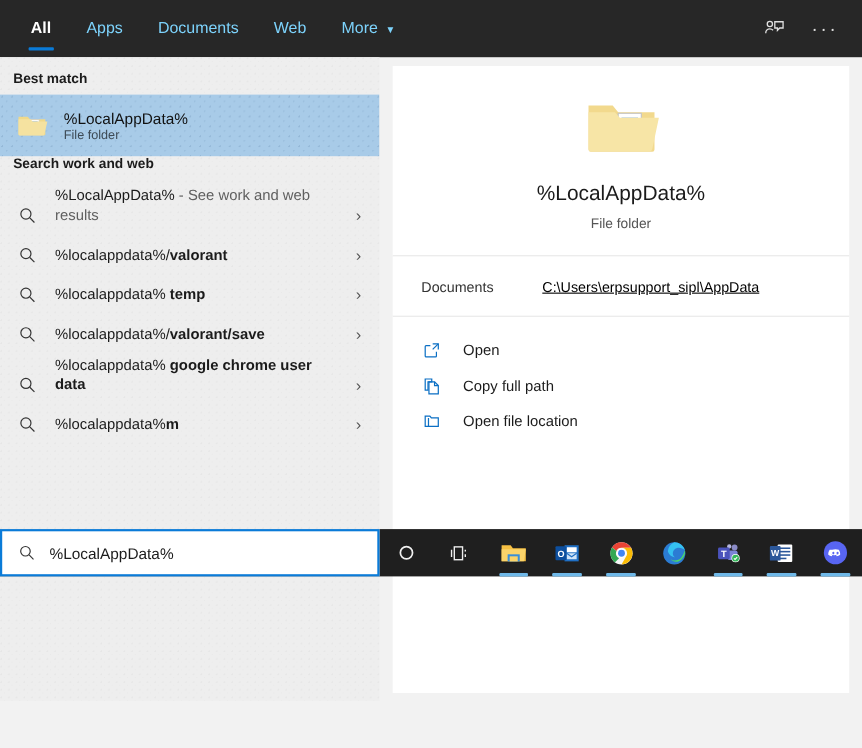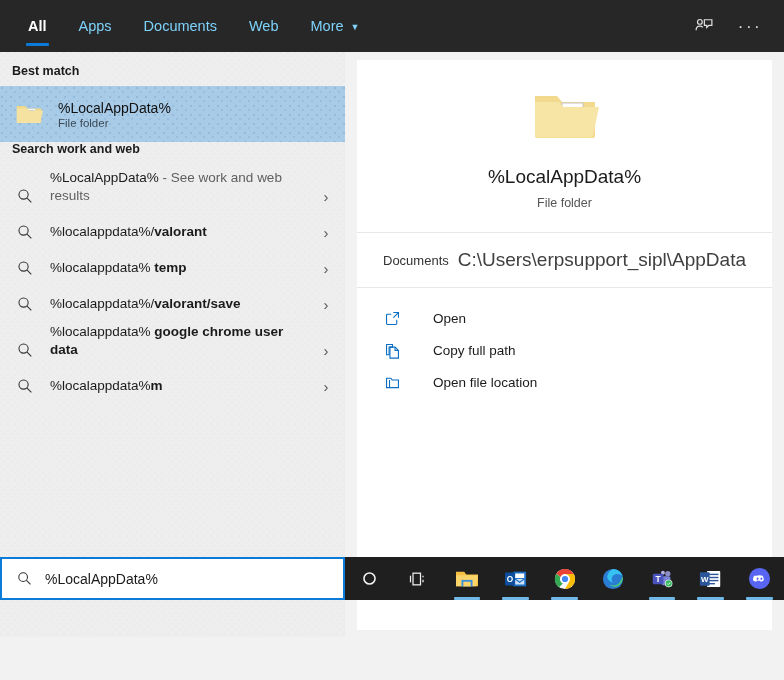--- a/index.html
+++ b/index.html
@@ -2,21 +2,21 @@
 <html><head>
 <meta charset="utf-8">
 <style>
   * { box-sizing: border-box; margin: 0; padding: 0; }
   html, body {
     width: 784px; height: 680px;
     overflow: hidden;
     font-family: "Liberation Sans", sans-serif;
     background: #f2f2f2;
   }
-  #root { position: relative; width: 784px; height: 600px; border-radius: 12px; }
+  #root { position: relative; width: 784px; height: 524px; border-radius: 12px; }
 
   
   .header {
     position: absolute; left: 0; top: 0; width: 784px; height: 52px;
     background: #272727;
     display: flex; align-items: flex-start;
   }
   .tabs { display: flex; align-items: center; height: 52px; padding-left: 12px; }
   .tab {
     position: relative; height: 52px; display: flex; align-items: center;
@@ -89,26 +89,26 @@
     align-items: center; gap: 0;
   }
   .pv-title { margin-top: 16px; font-size: 19px; color: #1b1b1b; }
   .pv-sub { margin-top: 8px; font-size: 12.5px; color: #555; }
 
   .pv-divider { height: 1px; background: #e8e8e8; margin: 0; }
 
   .pv-location { display: flex; align-items: center; height: 54px; padding: 0 26px; }
   .pv-loc-label { width: 110px; font-size: 13px; color: #333; }
   .pv-loc-value {
-    font-size: 19px; color: #404040; cursor: default;
+    font-size: 13px; color: #000000; text-decoration: underline; cursor: default;
   }
 
   .pv-actions { padding: 14px 0 0 26px; }
   .pv-action {
-    display: flex; align-items: center; gap: 32px; height: 32px; cursor: default;
+    display: flex; align-items: center; gap: 20px; height: 32px; cursor: default;
   }
   .pv-action .ico { flex: 0 0 18px; display: flex; align-items: center; justify-content: center; }
   .pv-action .lbl { font-size: 13.5px; color: #1b1b1b; }
 
   
   .taskbar {
     position: absolute; left: 0; bottom: 0; width: 784px; height: 43px;
     background: #1f1f1f;
   }
   .searchbox {

